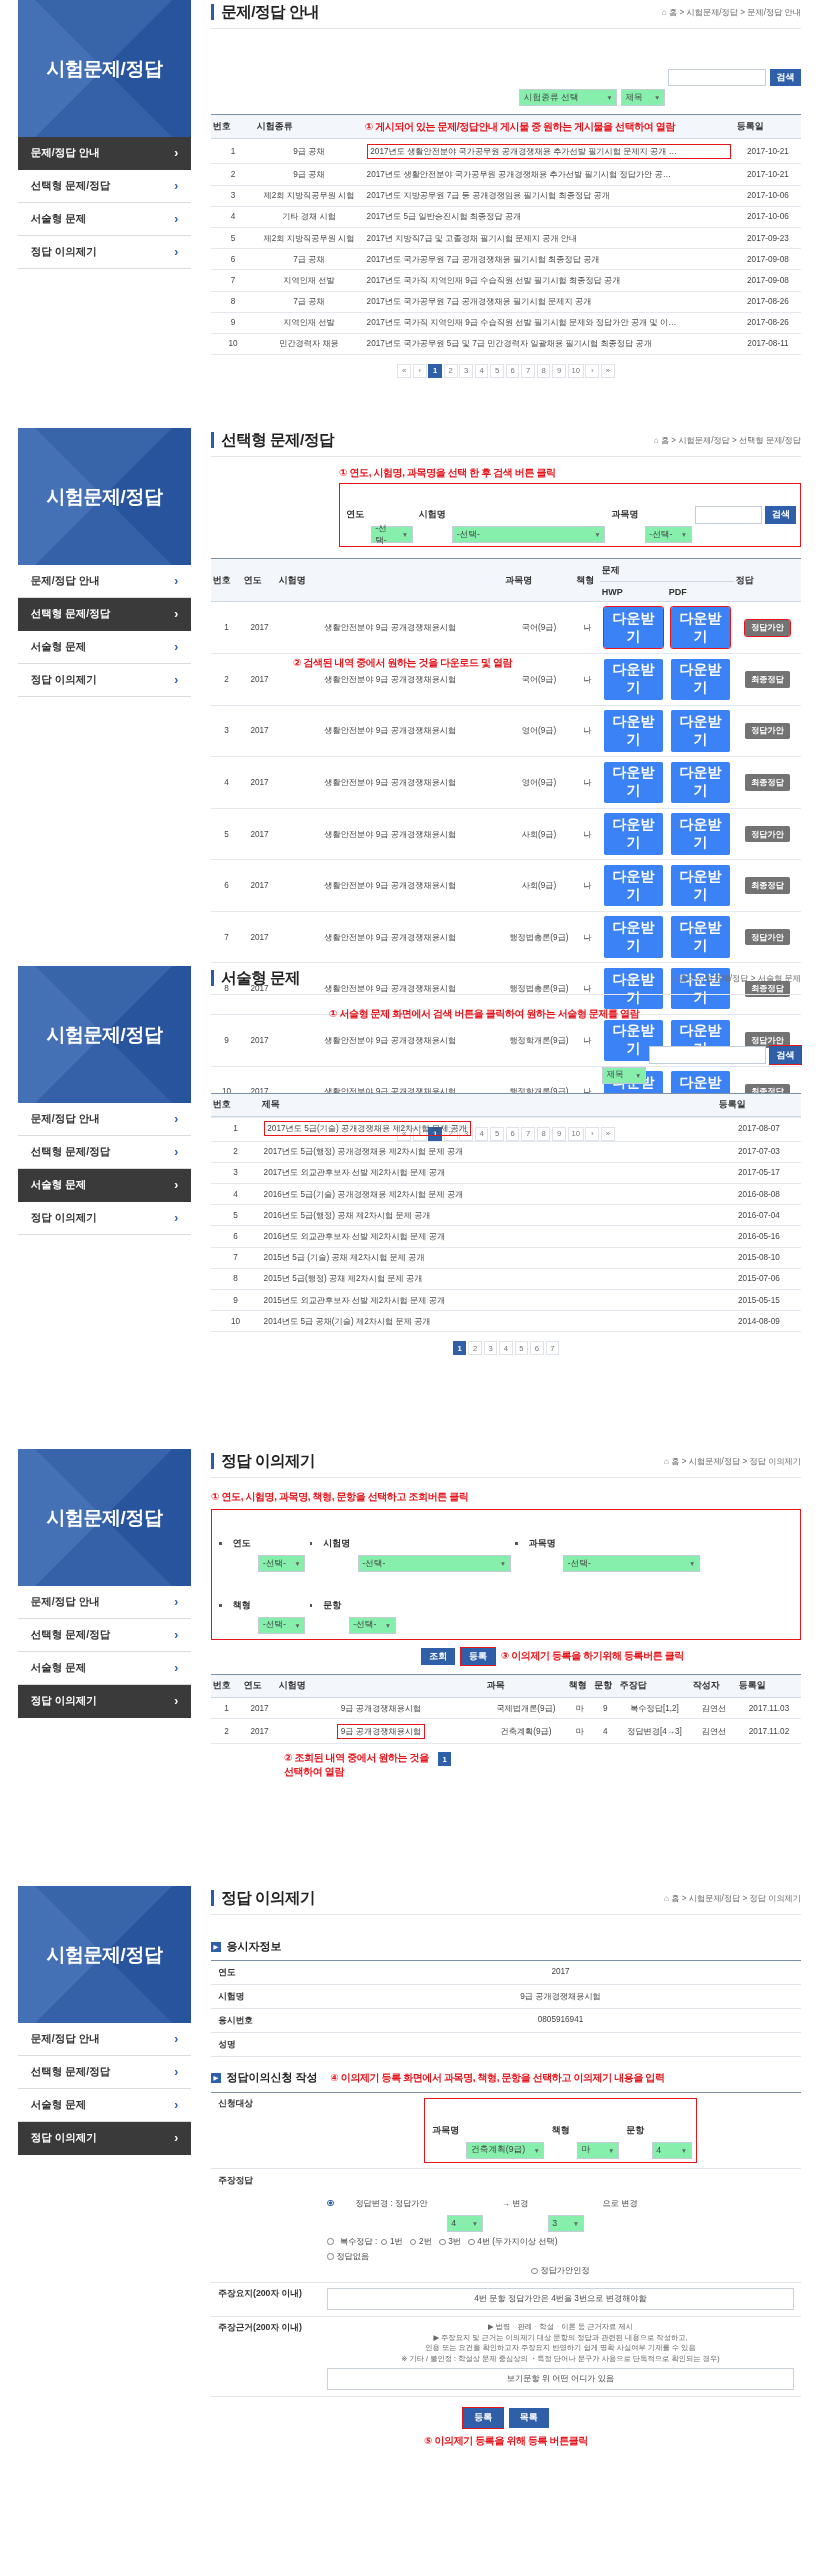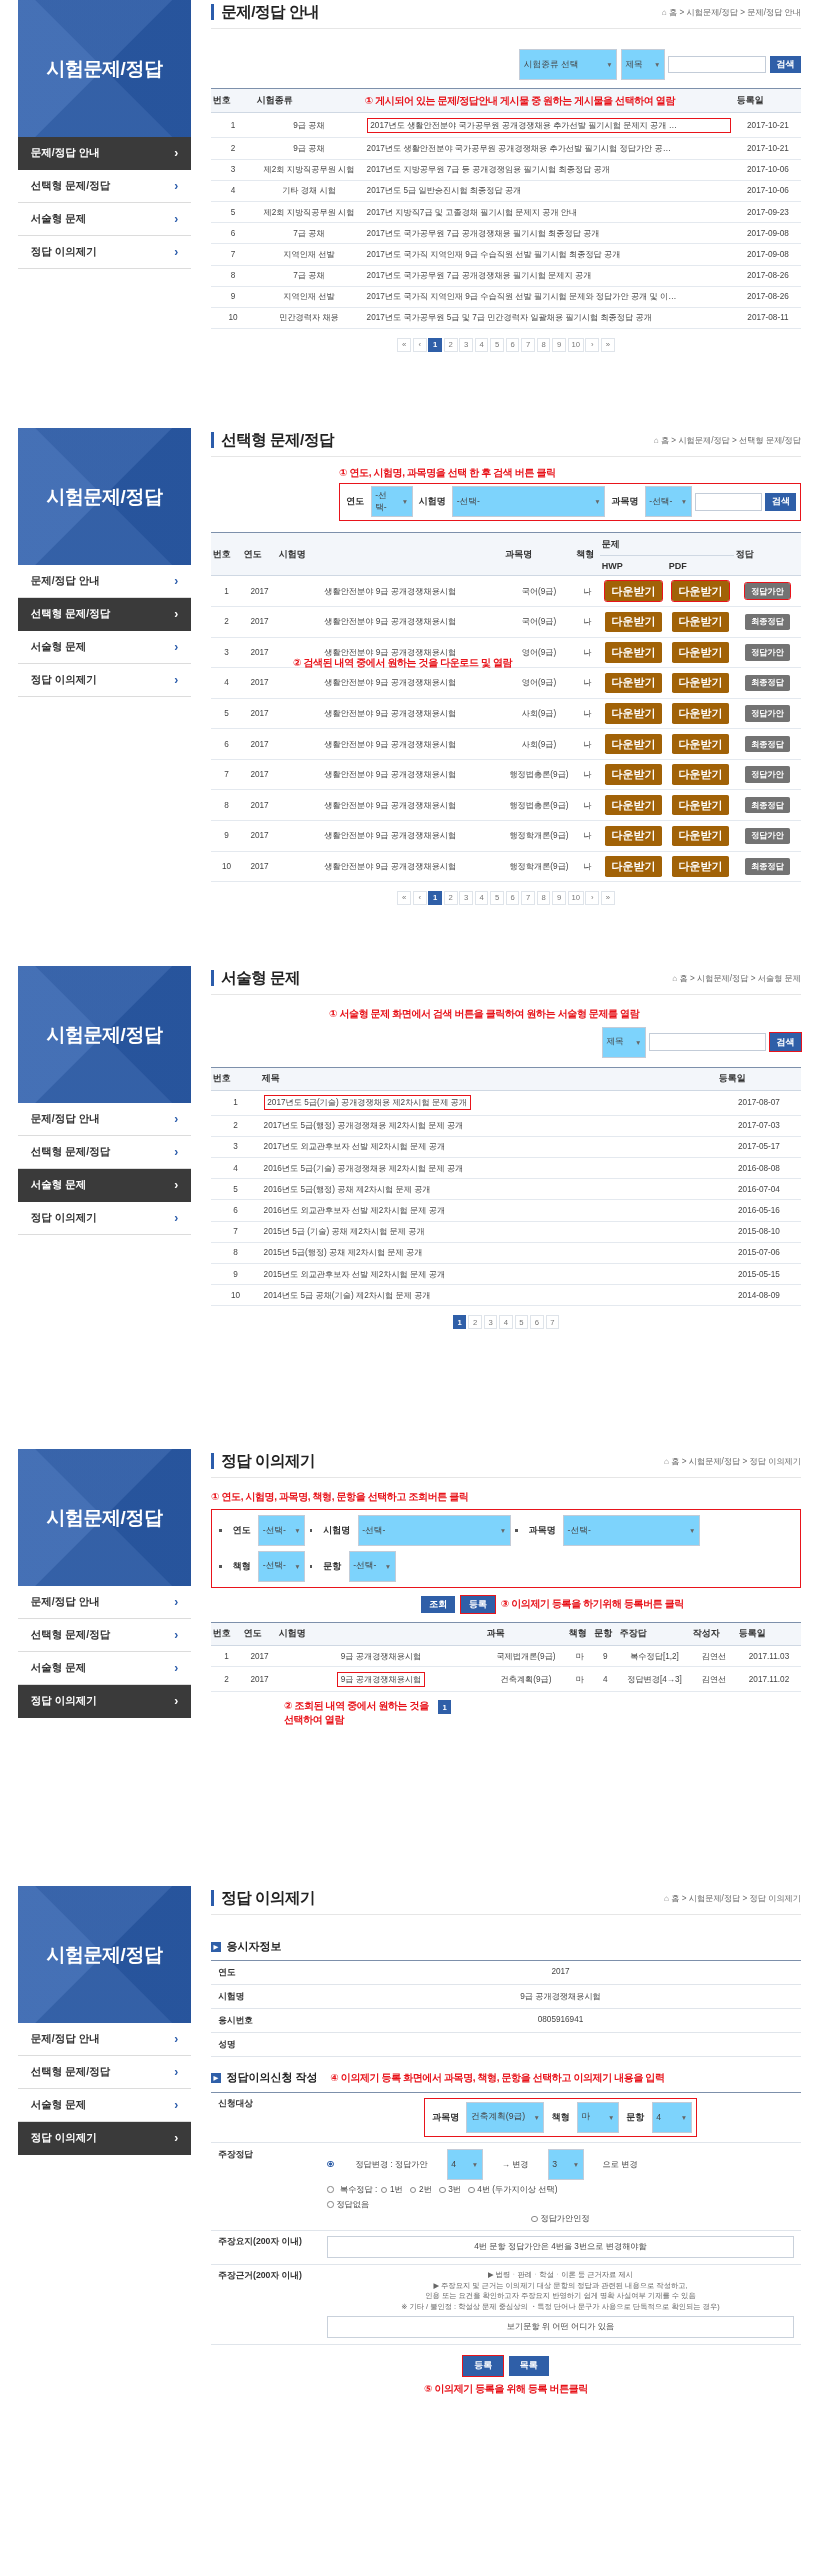--- a/index.html
+++ b/index.html
@@ -41,22 +41,22 @@
   .crumb .home { color:#777; }
   .hr { border-top:1.8px solid #e6e6e6; margin-top:8.2px; }
 
   .note { color:#e8141b; font-weight:bold; font-size:10px; letter-spacing:-0.4px; }
 
   
   .searchrow { display:flex; justify-content:flex-end; align-items:center; gap:3.6px; margin-top:5.5px; }
   .searchrow.boxed { border:1.8px solid #e8141b; padding:2.7px 3.6px; justify-content:flex-start; }
   .lbl { font-size:9px; color:#333; font-weight:bold; padding:0 2.7px; white-space:nowrap; }
   .sel {
-    height:31px; border:0.9px solid #c3ccd8; background:#7dd3fc; font-size:8.7px; color:#444;
-    display:flex; align-items:center; justify-content:space-between; padding:0 3.6px; gap:5.5px;
+    height:17px; border:0.9px solid #c3ccd8; background:#86efac; font-size:8.7px; color:#444;
+    display:flex; align-items:center; justify-content:space-between; padding:0 3.6px; gap:5.5px;margin-top:40px;
   }
   .sel .car { font-size:6.4px; color:#666; }
   .inp { height:17.3px; border:0.9px solid #c3ccd8; background:#fff; }
   .btn-search {
     height:17.3px; min-width:31px; background:#2f5fa8; color:#fff; font-size:9px;
     display:flex; align-items:center; justify-content:center; font-weight:bold; padding:0 5.5px;
   }
   .btn-search.hl { outline:1.8px solid #e8141b; }
 
   
@@ -66,21 +66,21 @@
     font-size:9px; font-weight:bold; color:#333; padding:4.6px 1.8px; text-align:left;
   }
   tbody td {
     border-bottom:0.9px solid #e4e9ef; font-size:8.2px; color:#444;
     padding:4.6px 3.6px; text-align:center; height:19px;
   }
   td.left { text-align:left; }
   .cellbox { border:1.8px solid #e8141b; display:inline-block; padding:0.9px 2.7px; }
 
   .btn-dl {
-    background:#a16207; color:#fff; font-size:11px; font-weight:bold;
+    background:#3b82f6; color:#fff; font-size:14px; font-weight:bold;
     padding:2.7px 6.4px; display:inline-block; border-radius:1.8px;
   }
   .btn-ans {
     background:#737373; color:#fff; font-size:8.2px; font-weight:bold;
     padding:2.7px 6.4px; display:inline-block; border-radius:1.8px;
   }
   .hlbox { outline:1.8px solid #e8141b; outline-offset:0.9px; }
 
   .pager { display:flex; justify-content:center; gap:1.8px; margin-top:9px; }
   .pg {

